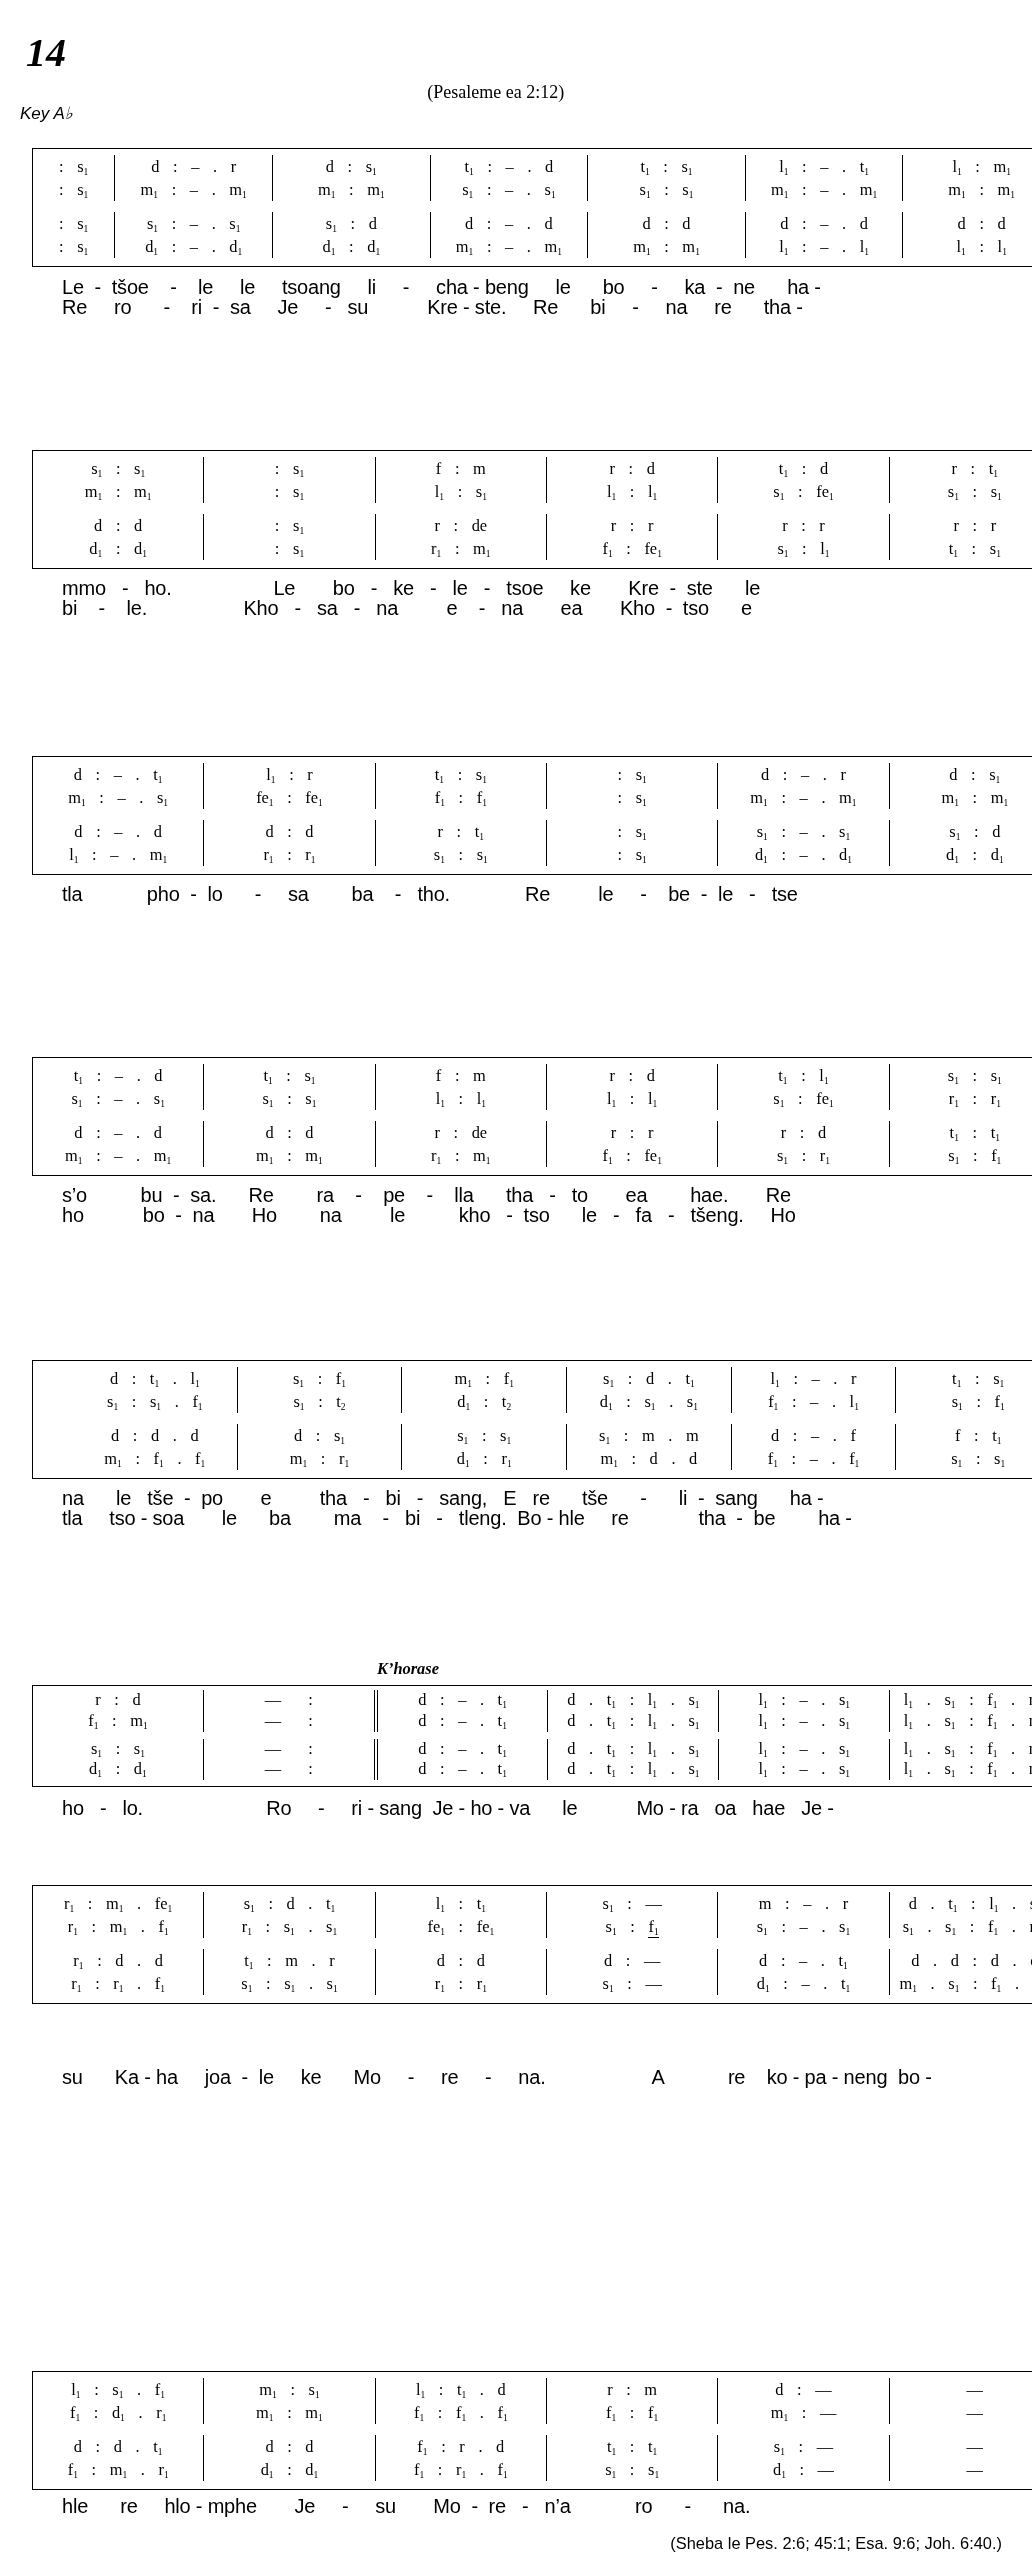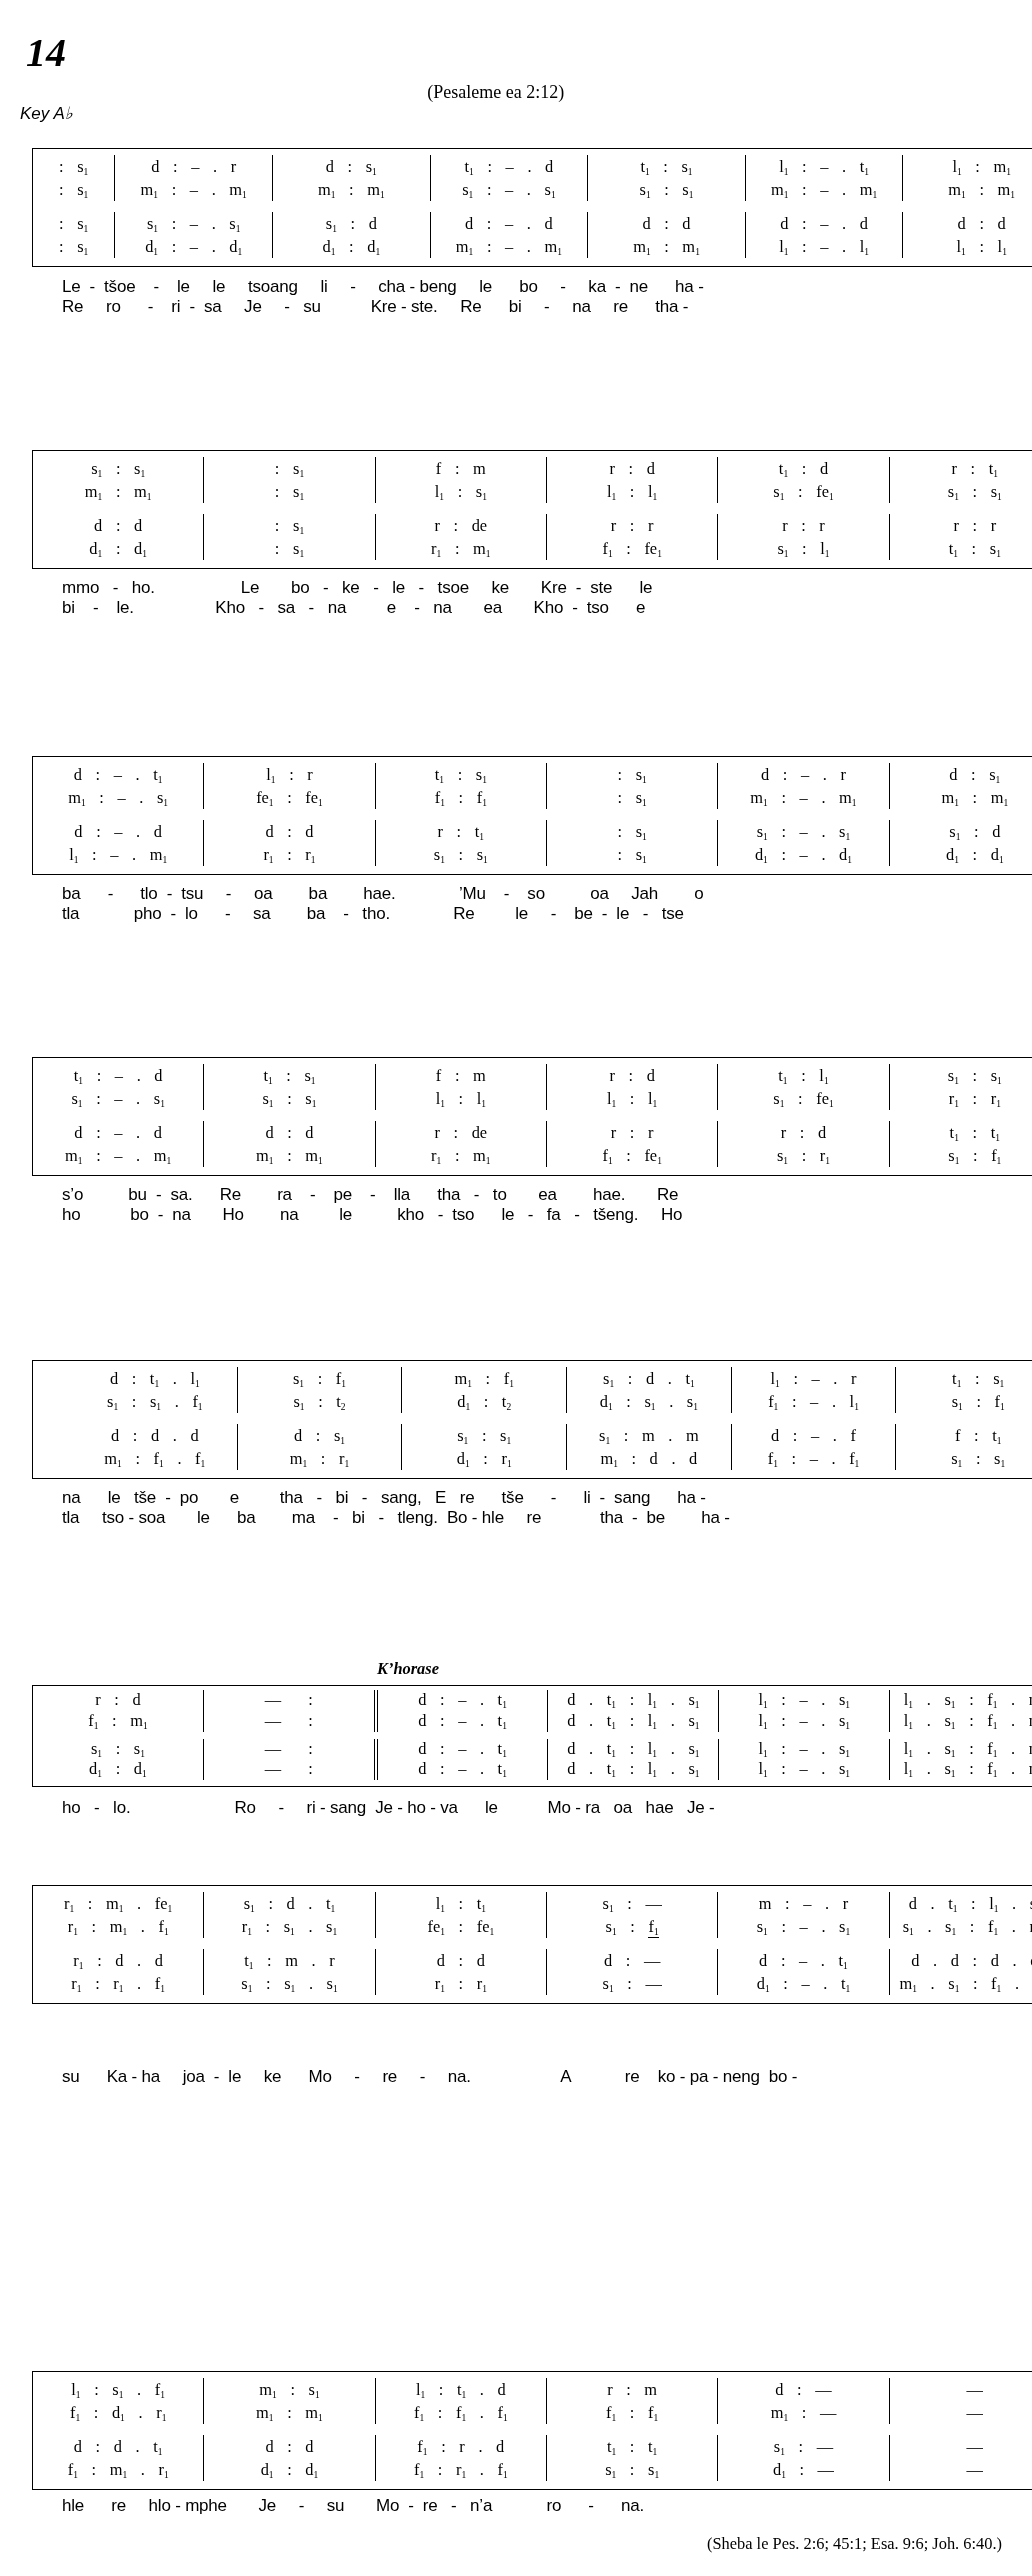--- a/index.html
+++ b/index.html
@@ -51,33 +51,33 @@
 
   .s1 .measure:first-child{flex:0.52;}
   .s6 .voice{height:20.7px;line-height:20.7px;}
   .s6 .voice.v2{margin-top:6.9px;}
   .s6{padding:4.3px 0 6px;}
   .s6 .measure:nth-child(3){border-left:4.3px double #000;}
 
   
   .lyr{
     position:absolute;left:62px;
-    font-family:"Liberation Sans",sans-serif;font-size:17px;
+    font-family:"Liberation Sans",sans-serif;font-size:20px;
     line-height:20px;white-space:pre;letter-spacing:-0.2px;
   }
   .lb1{top:277px;} .lb2{top:578px;} .lb3{top:884px;} .lb4{top:1185px;}
   .lb5{top:1488px;} .lb6{top:1798px;} .lb7{top:2067px;} .lb8{top:2496px;}
 
   .chorus-label{
     position:absolute;left:377px;top:1659px;
     font:bold italic 16.4px "Liberation Serif",serif;
   }
   .scripture-footer{
     position:absolute;right:31px;top:2534px;
-    font-size:16.4px;font-family:Liberation Serif, serif;
+    font-size:16.4px;font-family:Liberation Sans, sans-serif;
   }
 </style>
 </head>
 <body>
 
 <div class="page">
   <div class="hymn-number">14</div>
   <div class="hymn-subtitle">(Pesaleme ea 2:12)</div>
   <div class="key-label">Key A♭</div>
 
@@ -185,21 +185,21 @@
         </div>
         <div class="voice v3">
           <div class="measure">l<sub>1</sub> : – . m<sub>1</sub></div>
           <div class="measure">r<sub>1</sub> : r<sub>1</sub></div>
           <div class="measure">s<sub>1</sub> : s<sub>1</sub></div>
           <div class="measure">: s<sub>1</sub></div>
           <div class="measure">d<sub>1</sub> : – . d<sub>1</sub></div>
           <div class="measure">d<sub>1</sub> : d<sub>1</sub></div>
         </div>
       </div>
-      <div class="lyr lb3"><div class="lyric-line">ba      -      tlo  -  tsu     -     oa        ba        hae.              ’Mu    -    so          oa     Jah        o</div><div class="lyric-line">tla            pho  -  lo      -     sa        ba    -   tho.              Re         le     -    be  -  le   -   tse</div></div>
+      <div class="lyr lb3"><div class="lyric-line">tla            pho  -  lo      -     sa        ba    -   tho.              Re         le     -    be  -  le   -   tse</div></div>
       <div class="system s4">
         <div class="voice v0">
           <div class="measure">t<sub>1</sub> : – . d</div>
           <div class="measure">t<sub>1</sub> : s<sub>1</sub></div>
           <div class="measure">f : m</div>
           <div class="measure">r : d</div>
           <div class="measure">t<sub>1</sub> : l<sub>1</sub></div>
           <div class="measure">s<sub>1</sub> : s<sub>1</sub></div>
         </div>
         <div class="voice v1">

